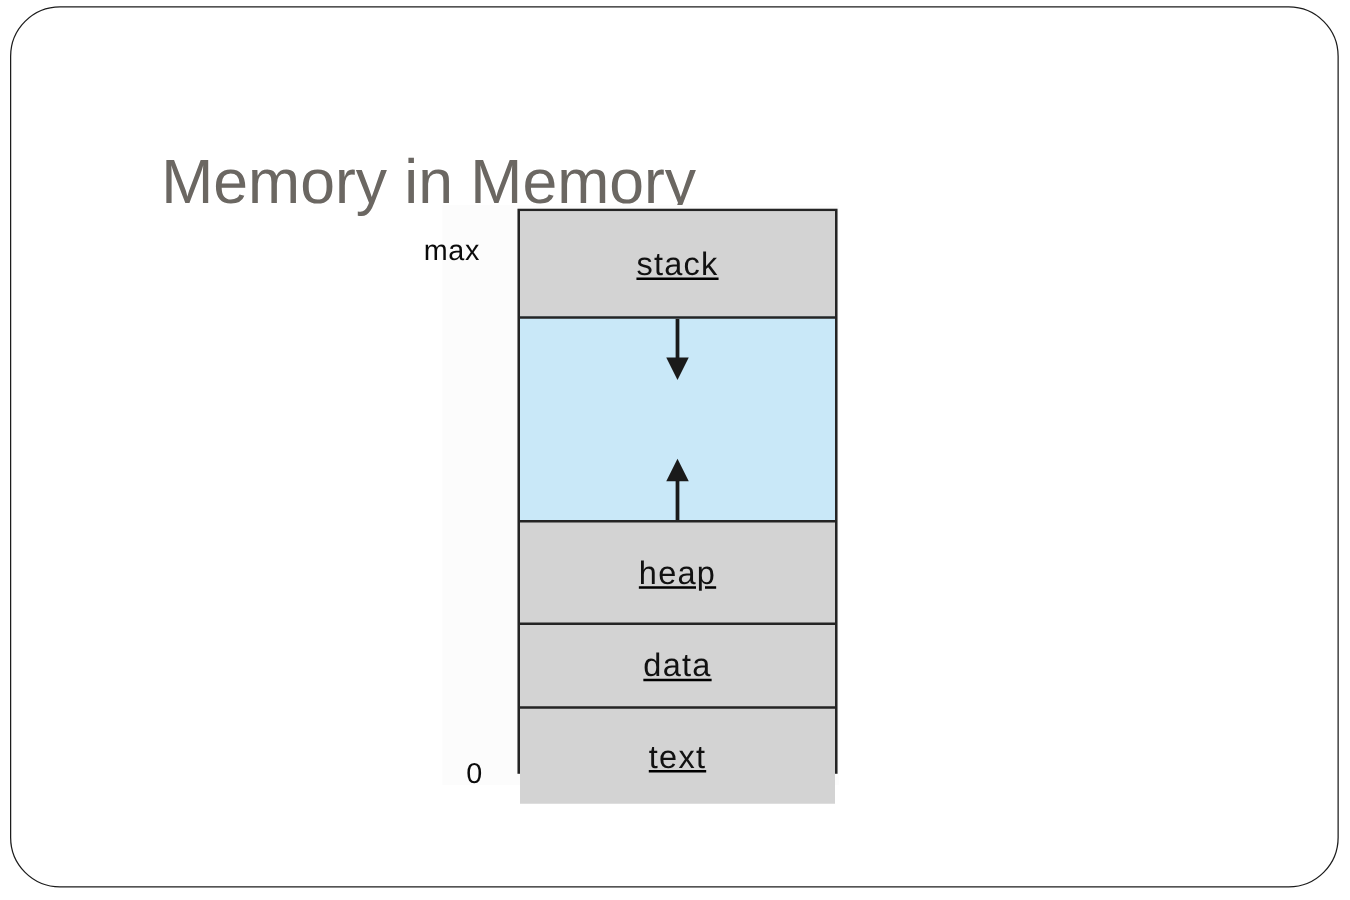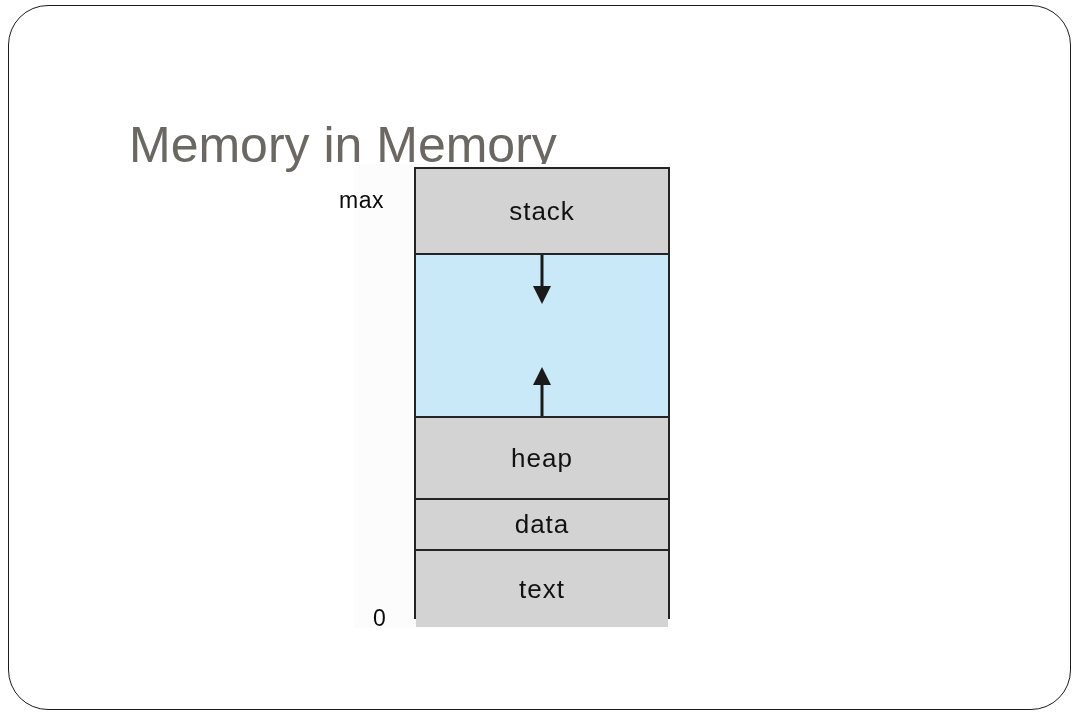--- a/index.html
+++ b/index.html
@@ -42,36 +42,37 @@
   }
   .memory-box {
     position: absolute;
     left: 405px;
     top: 161px;
     width: 256px;
     height: 452px;
     border: 2px solid #242424;
     box-sizing: border-box;
     background: #d3d3d3;
+    text-decoration: underline;
   }
   .mem-section {
     box-sizing: border-box;
     width: 100%;
     display: flex;
     align-items: center;
     justify-content: center;
     position: relative;
   }
   .mem-section + .mem-section { border-top: 2px solid #242424; }
   .sec-gray { background: #d3d3d3; }
   .sec-free { background: #c9e8f8; }
   .sec-stack { height: 84px; }
   .sec-free  { height: 163px; }
   .sec-heap  { height: 82px; }
-  .sec-data  { height: 51px; }
+  .sec-data  { height: 67px; }
   .sec-text  { height: 78px; }
   .mem-label {
     font-size: 26px;
     color: #111111;
     letter-spacing: 1px;
   }
   .addr-label {
     position: absolute;
     font-size: 23px;
     color: #0b0b0b;

